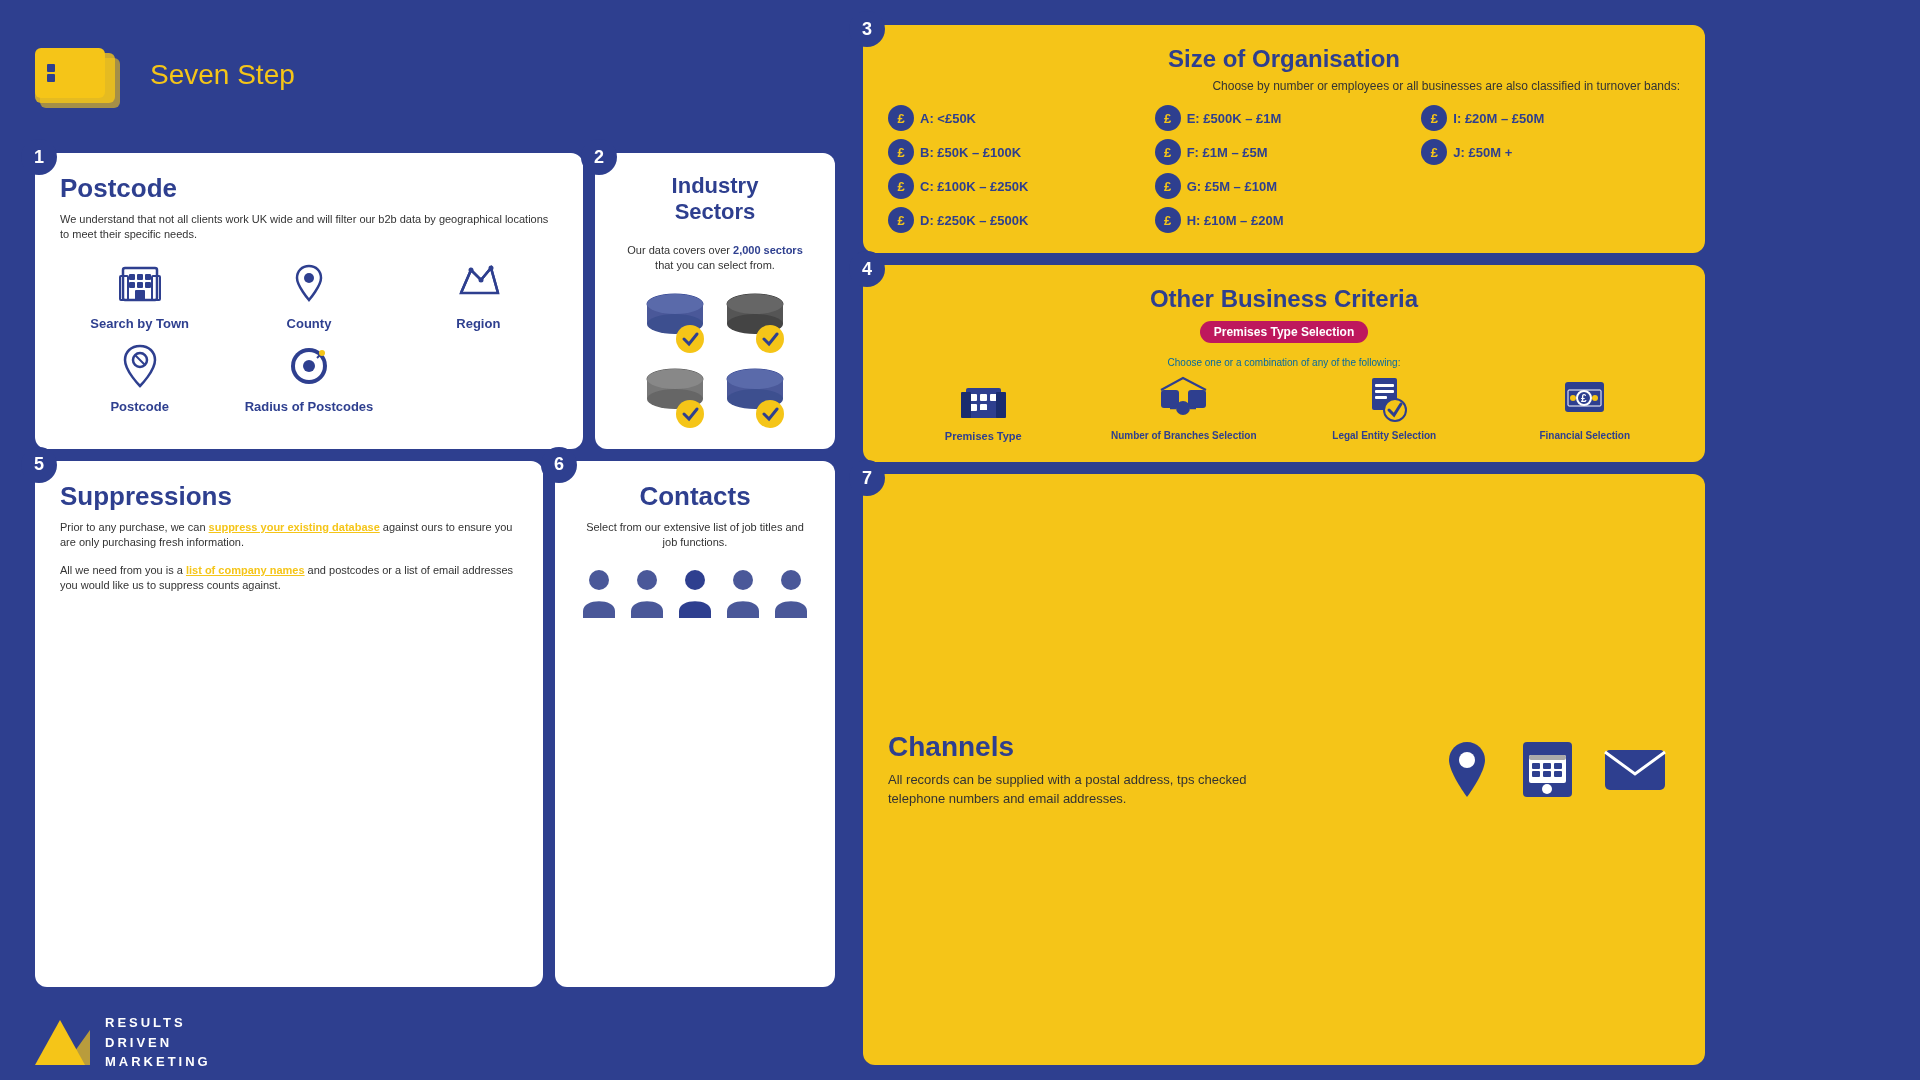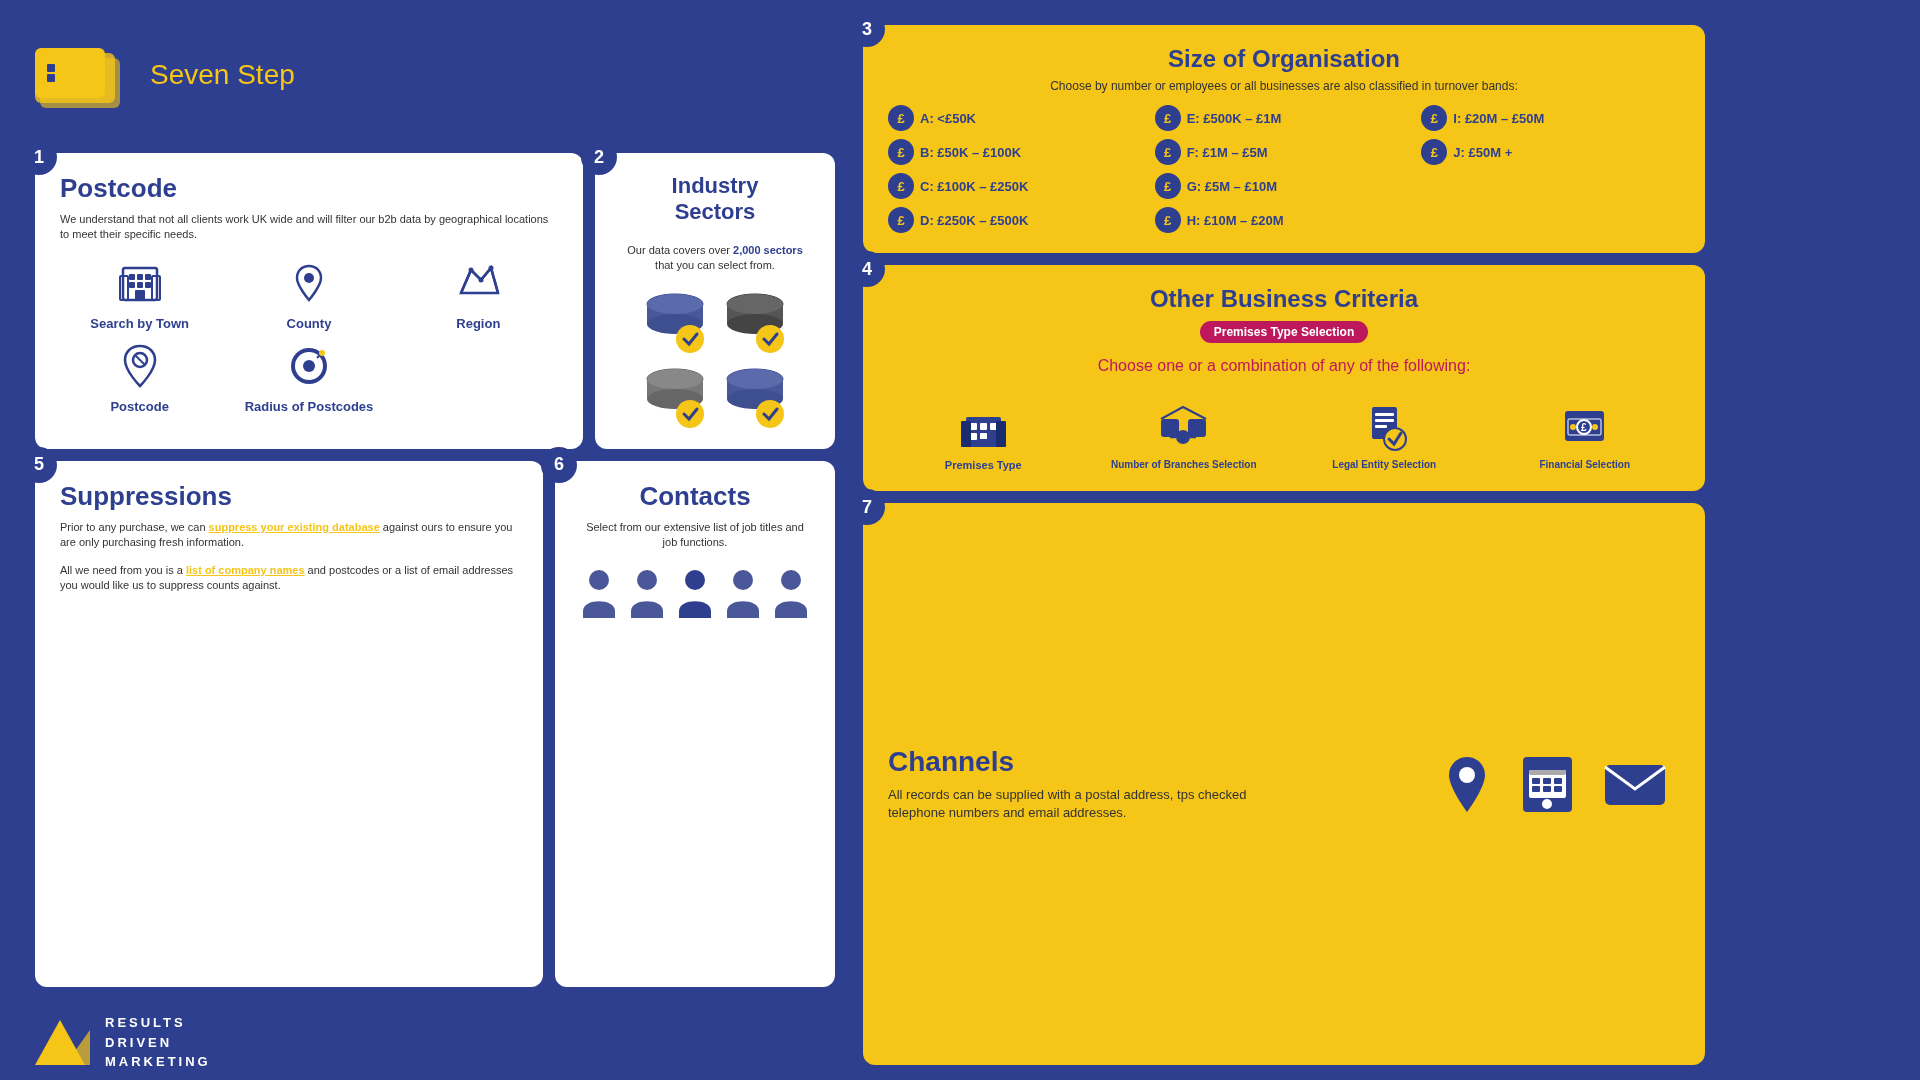--- a/index.html
+++ b/index.html
@@ -79,21 +79,21 @@
 
     .size-title {
       color: #2e3f8f;
       font-size: 24px;
       font-weight: 900;
       text-align: center;
       margin-bottom: 6px;
     }
 
     .size-subtitle {
-      text-align: center;
+      text-align: right;
       color: #333;
       font-size: 12px;
       margin-bottom: 12px;
     }
 
     .size-grid {
       display: grid;
       grid-template-columns: repeat(3, 1fr);
       gap: 8px;
     }
@@ -126,24 +126,24 @@
       color: white;
       font-size: 12px;
       font-weight: 700;
       padding: 4px 14px;
       border-radius: 20px;
       display: inline-block;
       margin-bottom: 8px;
     }
 
     .other-subtitle {
-      color: #be185d;
-      font-size: 16px;
+      color: #0369a1;
+      font-size: 10px;
       text-align: center;
-      margin-bottom: 24px;
+      margin-bottom: 2px;
     }
 
     .criteria-grid {
       display: grid;
       grid-template-columns: repeat(4, 1fr);
       gap: 10px;
     }
 
     .criteria-item {
       display: flex;

